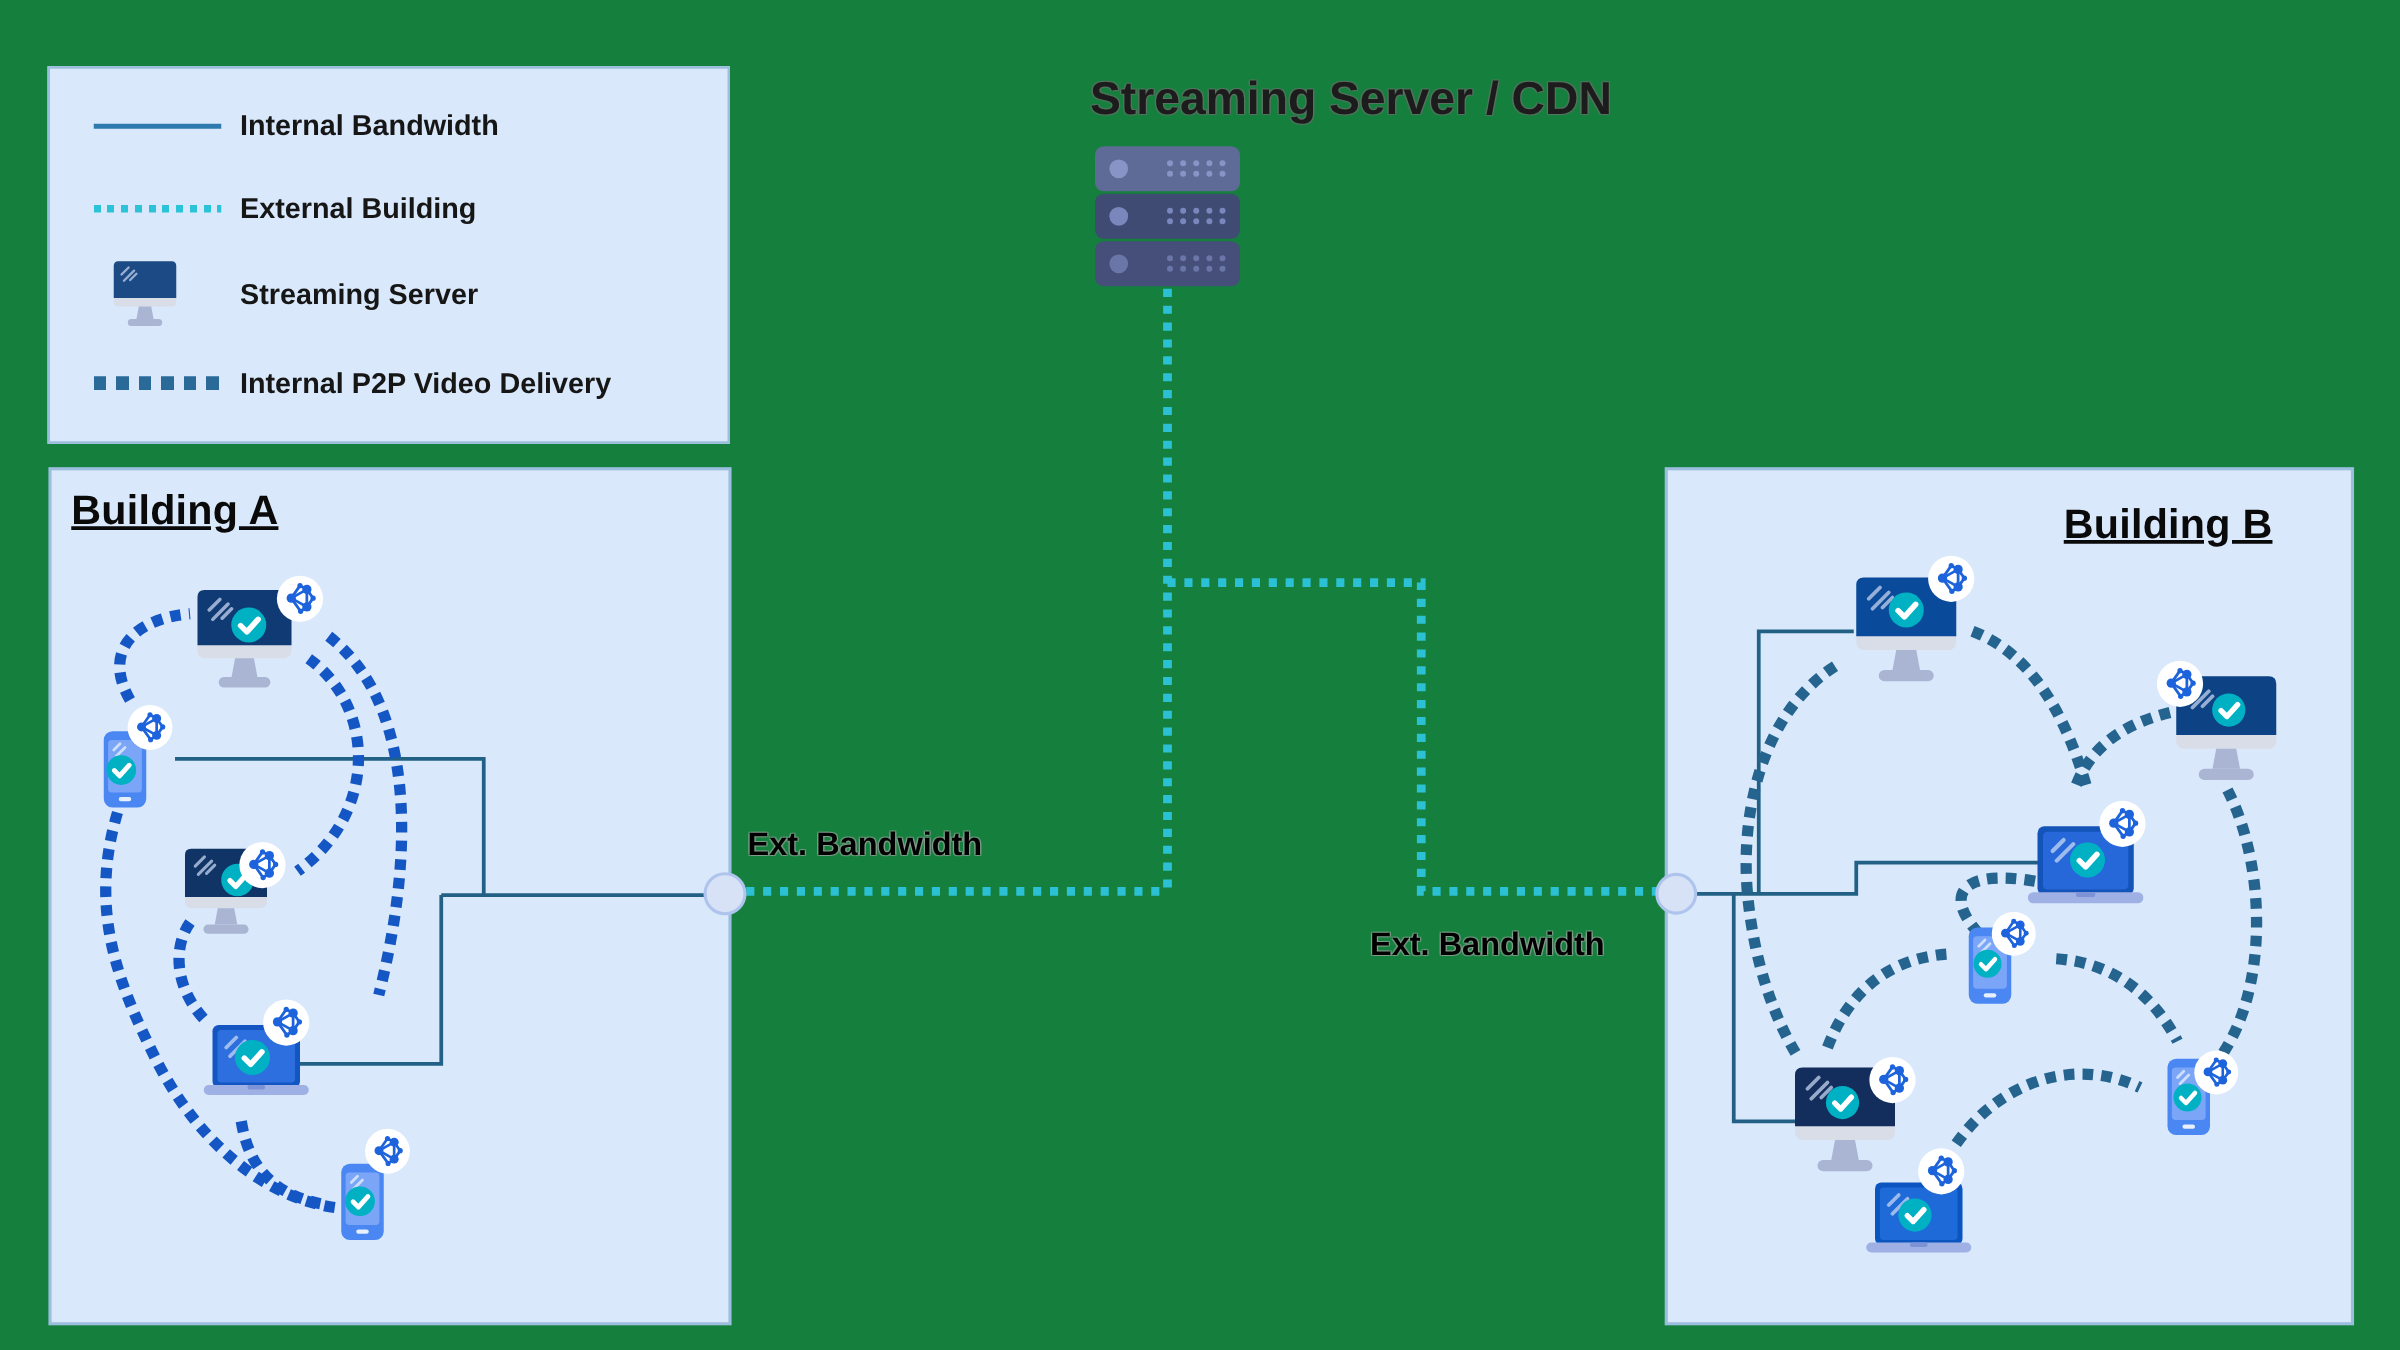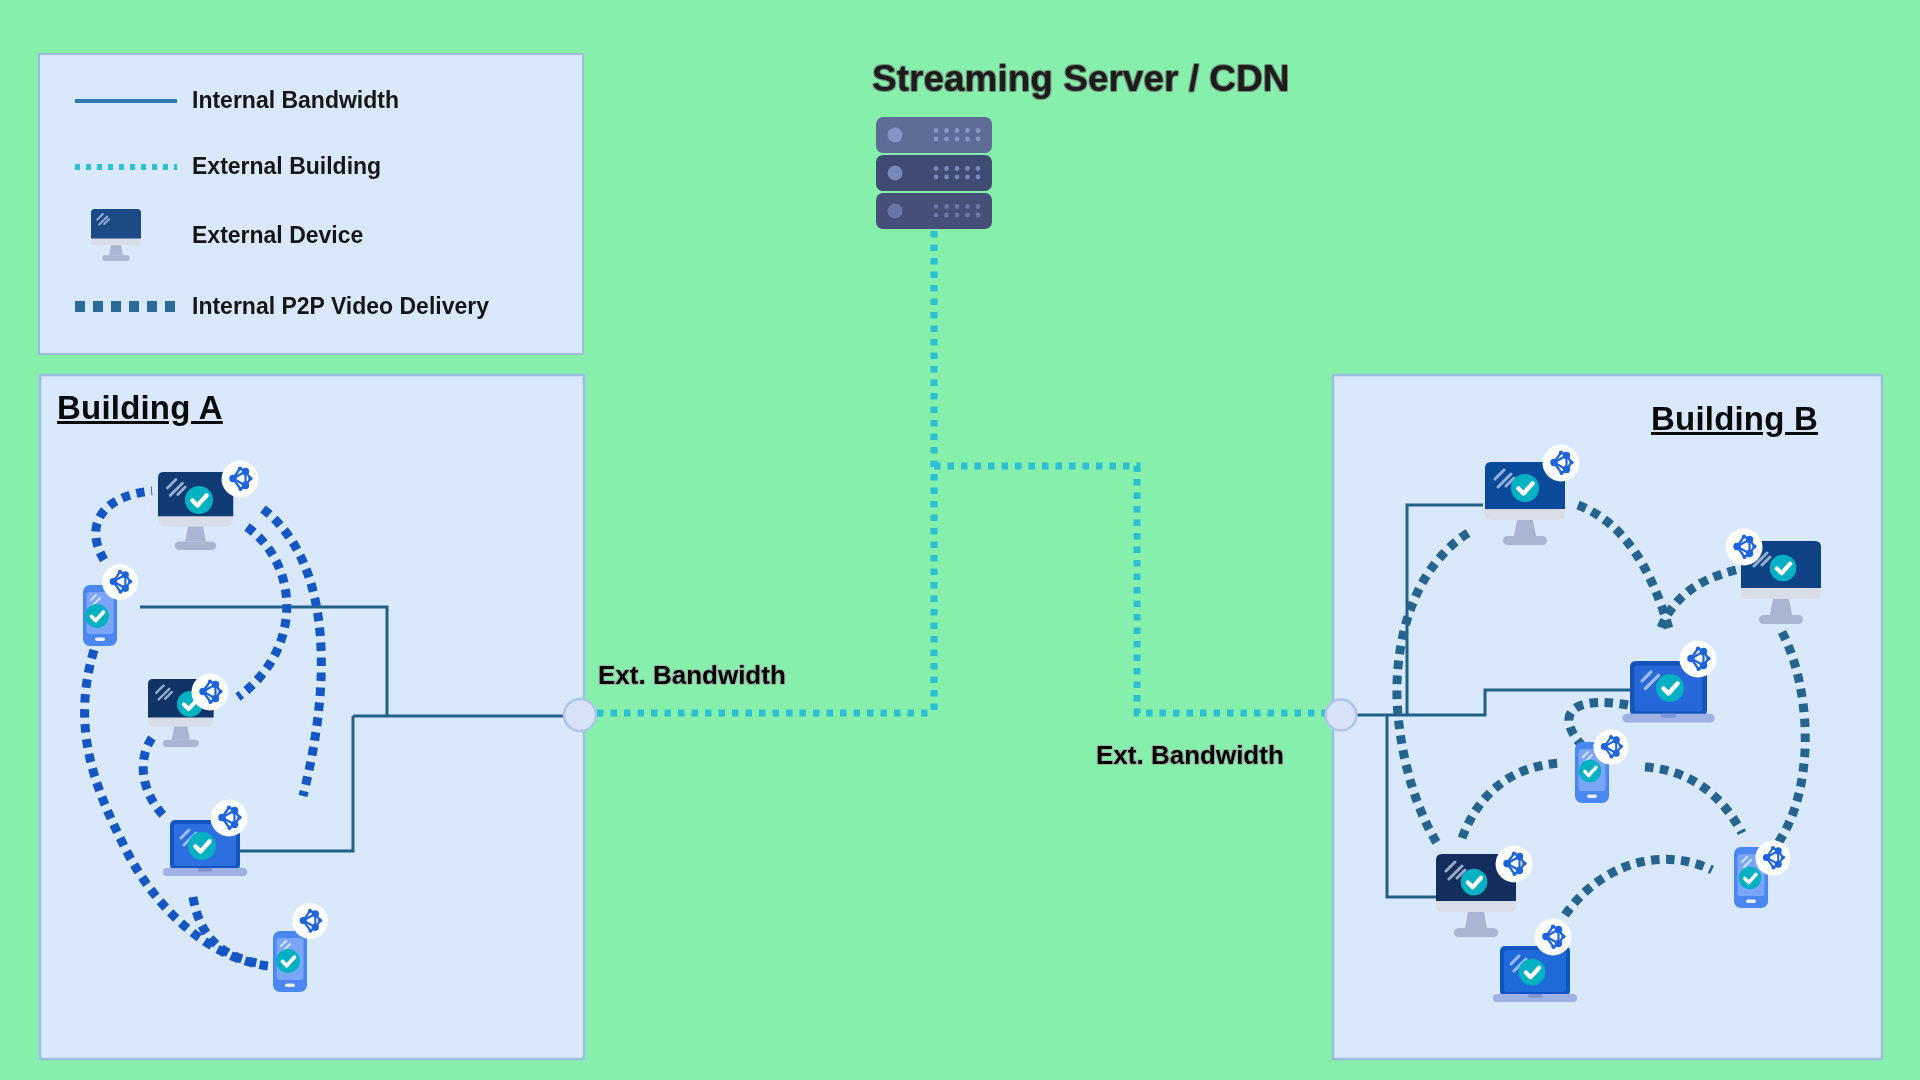--- a/index.html
+++ b/index.html
@@ -1,16 +1,16 @@
 <!DOCTYPE html>
 <html><head>
 <meta charset="utf-8">
 <style>
   html,body{margin:0;padding:0;background:#000;}
-  .stage{position:relative;width:1920px;height:1080px;background:#86efac;overflow:hidden;
+  .stage{position:relative;width:1920px;height:1080px;background:#15803d;overflow:hidden;
          font-family:"Liberation Sans",sans-serif;}
   .scene{position:absolute;left:0;top:0;}
   .overlay{position:absolute;font-weight:bold;}
   .building-title{font-size:33px;color:#0a0a0a;letter-spacing:.2px;text-decoration:underline;}
   .ext-label{font-size:26px;color:#000;
     text-shadow:1px 1px 0 rgba(165,165,165,.5),-1px -1px 0 rgba(165,165,165,.5),
                 1px -1px 0 rgba(165,165,165,.5),-1px 1px 0 rgba(165,165,165,.5);}
   .server-title{font-size:37px;color:#1c1c1c;text-align:left;width:440px;
     text-shadow:1px 1px 0 rgba(110,110,110,.55),-1px -1px 0 rgba(110,110,110,.55),
                 1px -1px 0 rgba(110,110,110,.55),-1px 1px 0 rgba(110,110,110,.55);}
@@ -201,21 +201,21 @@
 <div class="legend">
   <div class="sw sw-solid" style="top:44px"></div>
   <div class="legend-label" style="top:32px">Internal Bandwidth</div>
 
   <div class="sw sw-dotted" style="top:109px"></div>
   <div class="legend-label" style="top:98px">External Building</div>
 
   <svg width="72" height="58" style="position:absolute;left:40px;top:152px">
     <use href="#monitor-base" transform="translate(11,2) scale(0.625)" style="--screen:#1c4a85"></use>
   </svg>
-  <div class="legend-label" style="top:167px">External Device</div>
+  <div class="legend-label" style="top:167px">Streaming Server</div>
 
   <div class="sw sw-dashed" style="top:246px"></div>
   <div class="legend-label" style="top:238px">Internal P2P Video Delivery</div>
 </div>
 
 <div class="overlay server-title" style="left:872px;top:58px">Streaming Server / CDN</div>
 
 <div class="overlay building-title" style="left:57px;top:389px">Building A</div>
 
 <div class="overlay building-title" style="left:1651px;top:400px">Building B</div>

